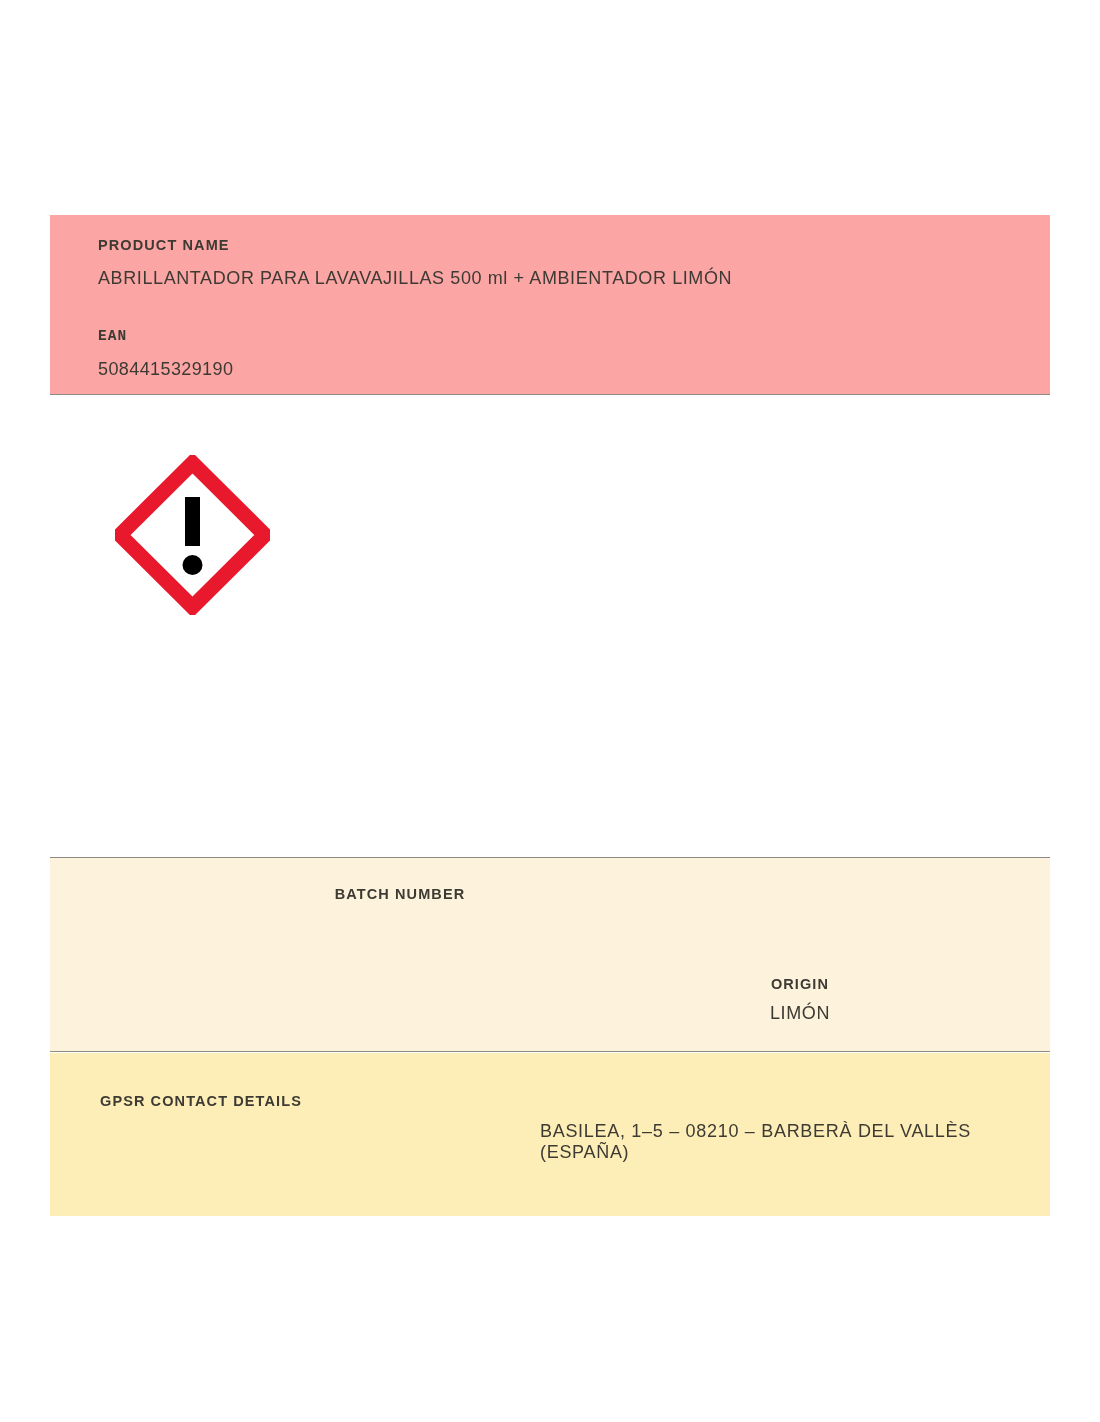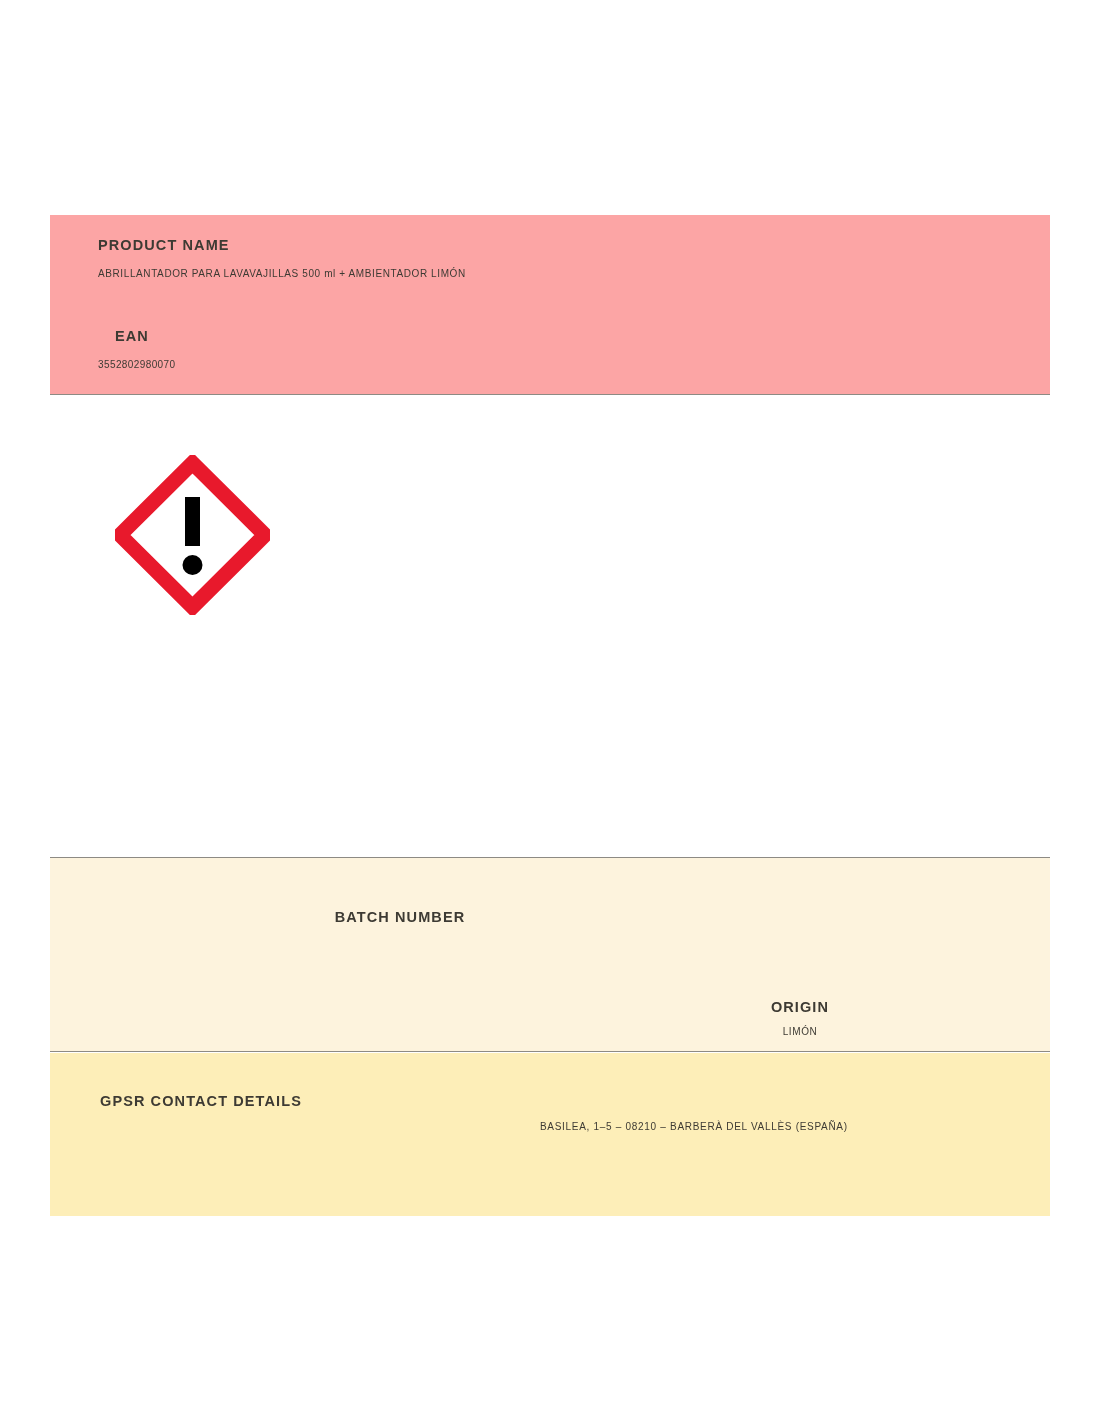--- a/index.html
+++ b/index.html
@@ -37,28 +37,28 @@
   }
 
   .field-label {
     font-size: 14.5px;
     font-weight: bold;
     letter-spacing: 1.1px;
     color: #3d3a33;
     text-transform: uppercase;
   }
   .field-value {
-    font-size: 10px;
+    font-size: 18px;
     letter-spacing: 0.6px;
     color: #3d3a33;
   }
 
   .ident-name-label { position: absolute; left: 48px; top: 22px; }
   .ident-name-value { position: absolute; left: 48px; top: 53px; }
-  .ident-ean-label  { position: absolute; left: 65px; top: 113px; }
+  .ident-ean-label  { position: absolute; left: 48px; top: 113px; font-family: Liberation Mono, monospace; }
   .ident-ean-value  { position: absolute; left: 48px; top: 144px; letter-spacing: 0.4px;}
 
   
   .pictogram-area {
     position: absolute;
     left: 115px;
     top: 455px;
     width: 155px;
     height: 160px;
   }
@@ -72,21 +72,20 @@
     width: 1000px;
     height: 195px;
     background: #fdf3dd;
     border-top: 1px solid #8d8a84;
     border-bottom: 1px solid #8d8a84;
     box-sizing: border-box;
   }
   .cell {
     position: absolute;
     text-align: center;
-    margin-top: 23px;
   }
   .cell .field-label { display: block; }
   .cell .field-value { display: block; margin-top: 11px; }
 
   .cell-batch   { left: 180px;  top: 28px;  width: 340px; }
   .cell-expiry  { left: 580px;  top: 28px;  width: 340px; }
   .cell-legal   { left: 180px;  top: 118px; width: 340px; }
   .cell-origin  { left: 580px;  top: 118px; width: 340px; }
 
   
@@ -115,21 +114,21 @@
 </style>
 </head>
 <body>
 
 <div class="page">
 
   <div class="ident-block">
     <div class="field-label ident-name-label">PRODUCT NAME</div>
     <div class="field-value ident-name-value">ABRILLANTADOR PARA LAVAVAJILLAS 500 ml + AMBIENTADOR LIMÓN</div>
     <div class="field-label ident-ean-label">EAN</div>
-    <div class="field-value ident-ean-value">3552802980070</div>
+    <div class="field-value ident-ean-value">5084415329190</div>
   </div>
 
   <div class="pictogram-area">
     <svg class="ghs-svg" width="155" height="160" viewBox="0 0 155 160">
       <rect x="0" y="0" width="155" height="160" fill="#ffffff"></rect>
       <polygon points="77.5,8 150,80 77.5,152 5,80" fill="#ffffff" stroke="#e8192c" stroke-width="15"></polygon>
       <rect x="70" y="42" width="15" height="49" fill="#000000"></rect>
       <circle cx="77.5" cy="110" r="10" fill="#000000"></circle>
     </svg>
   </div>

